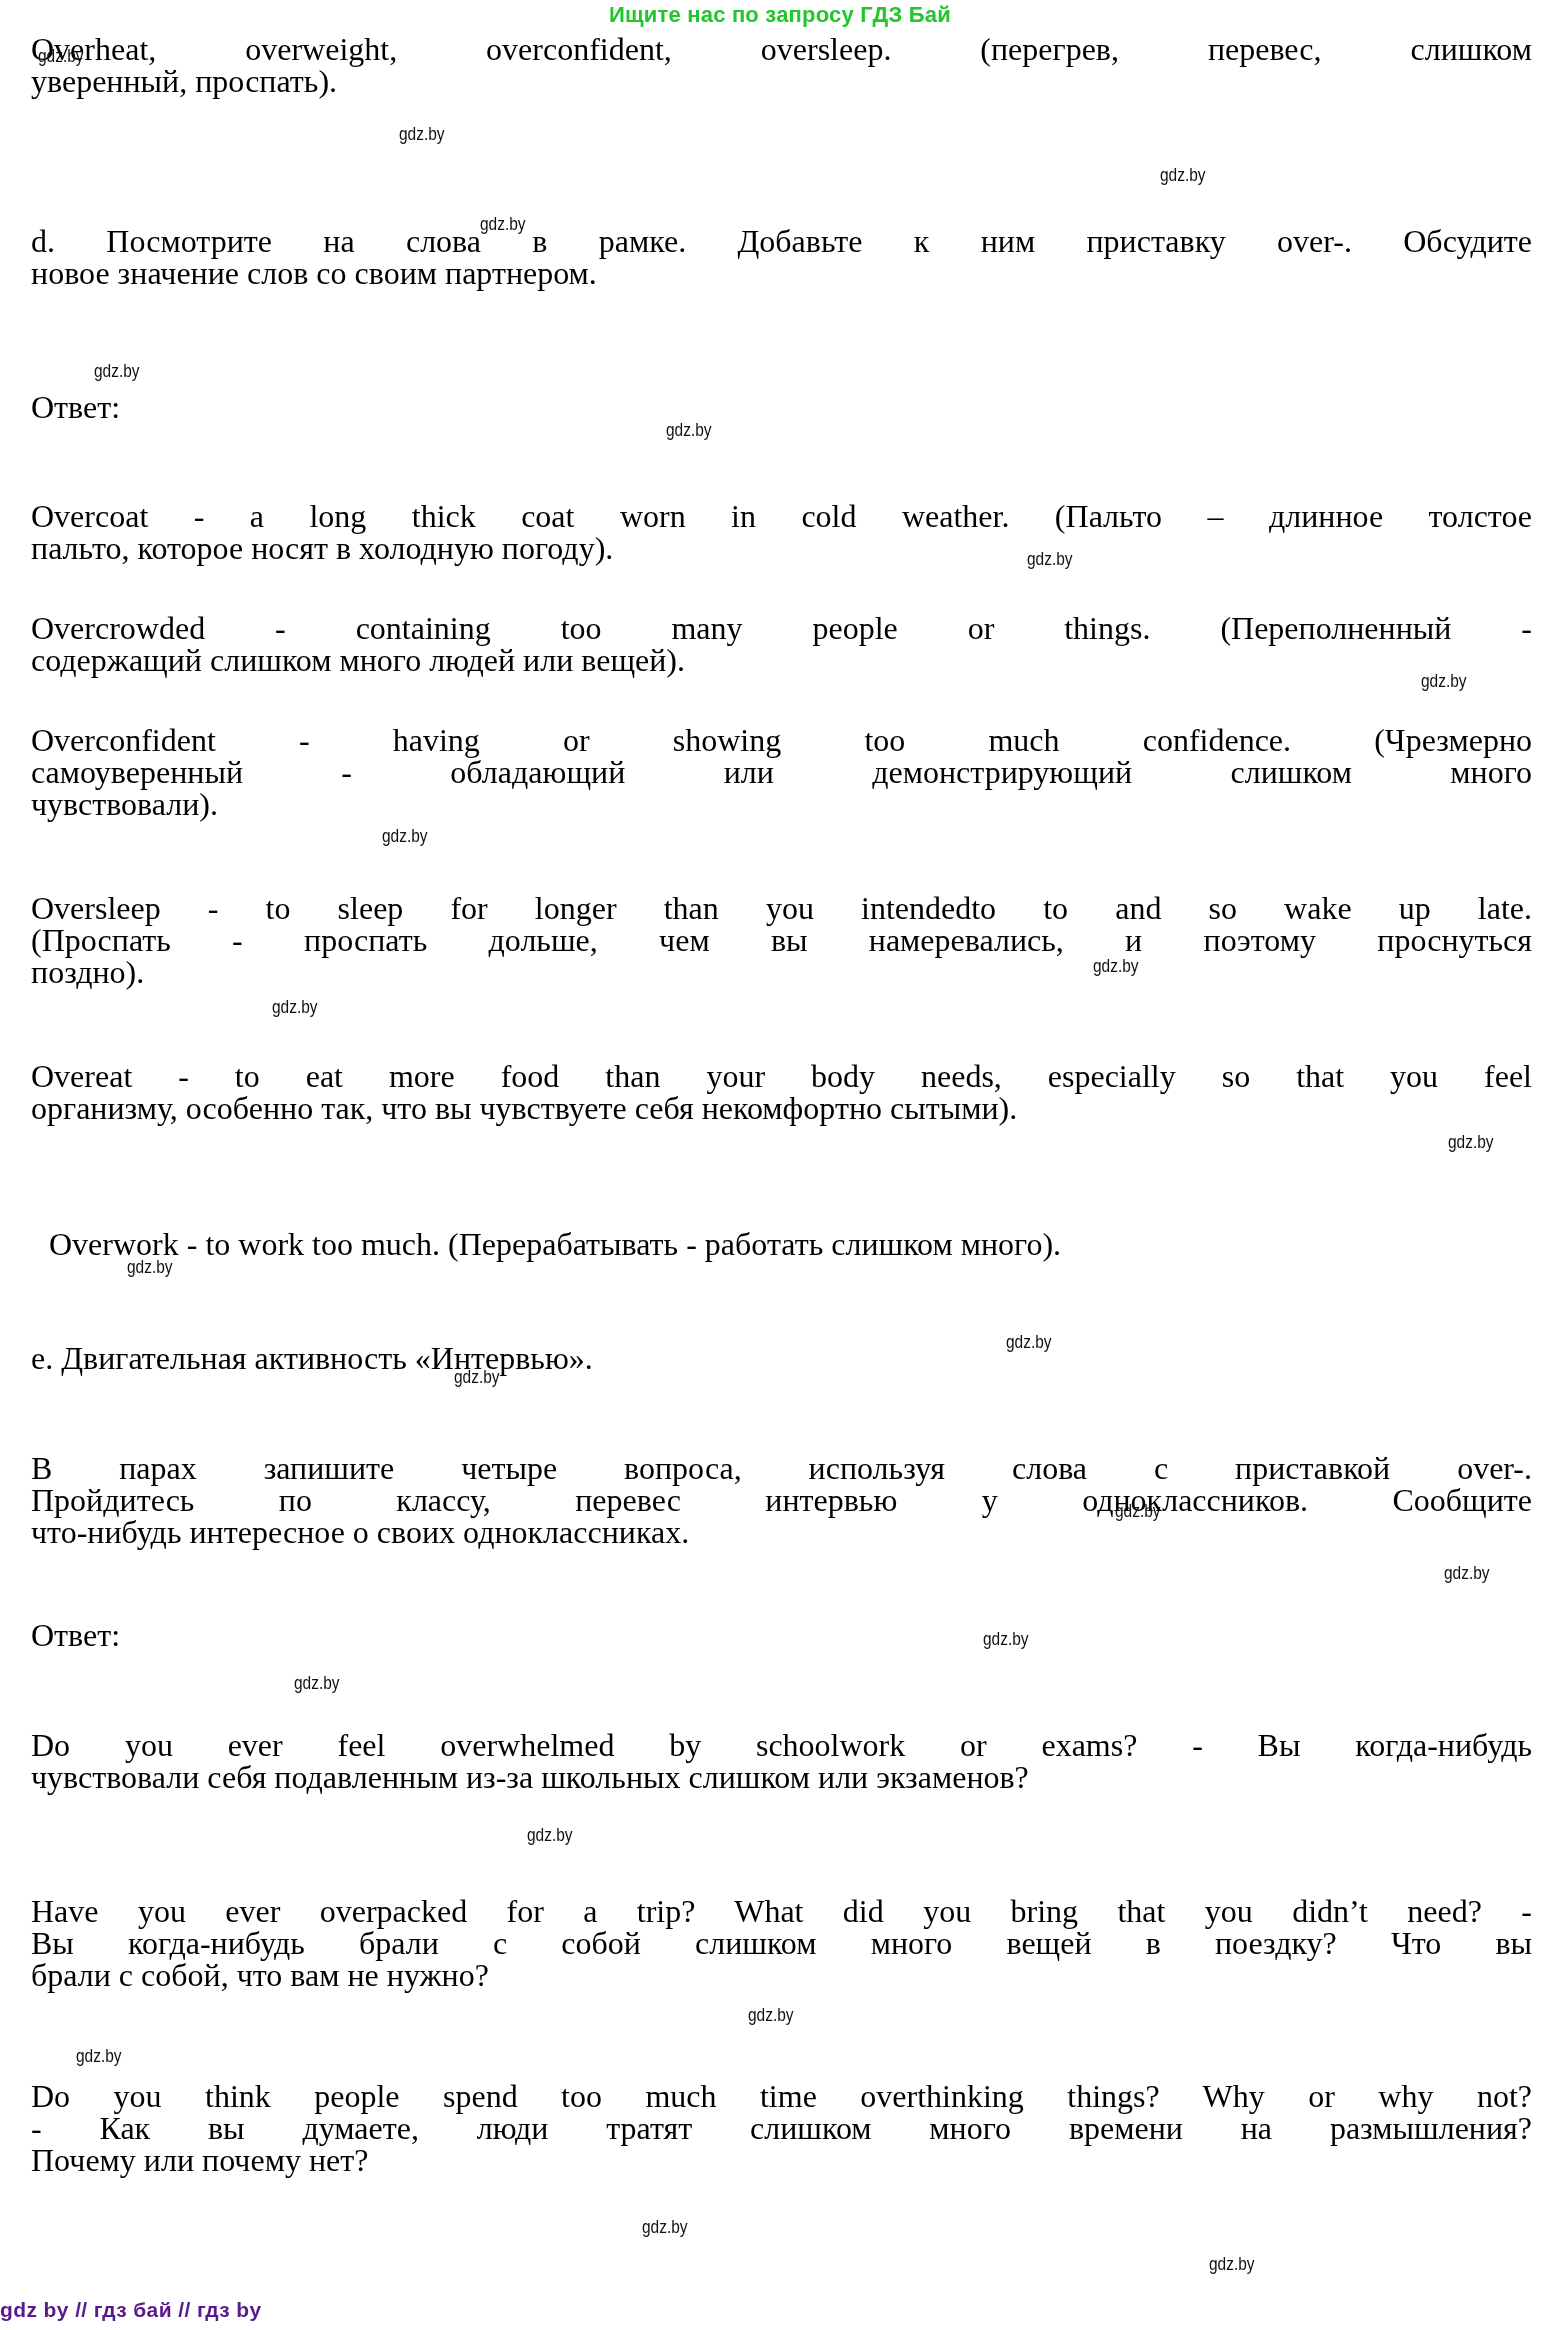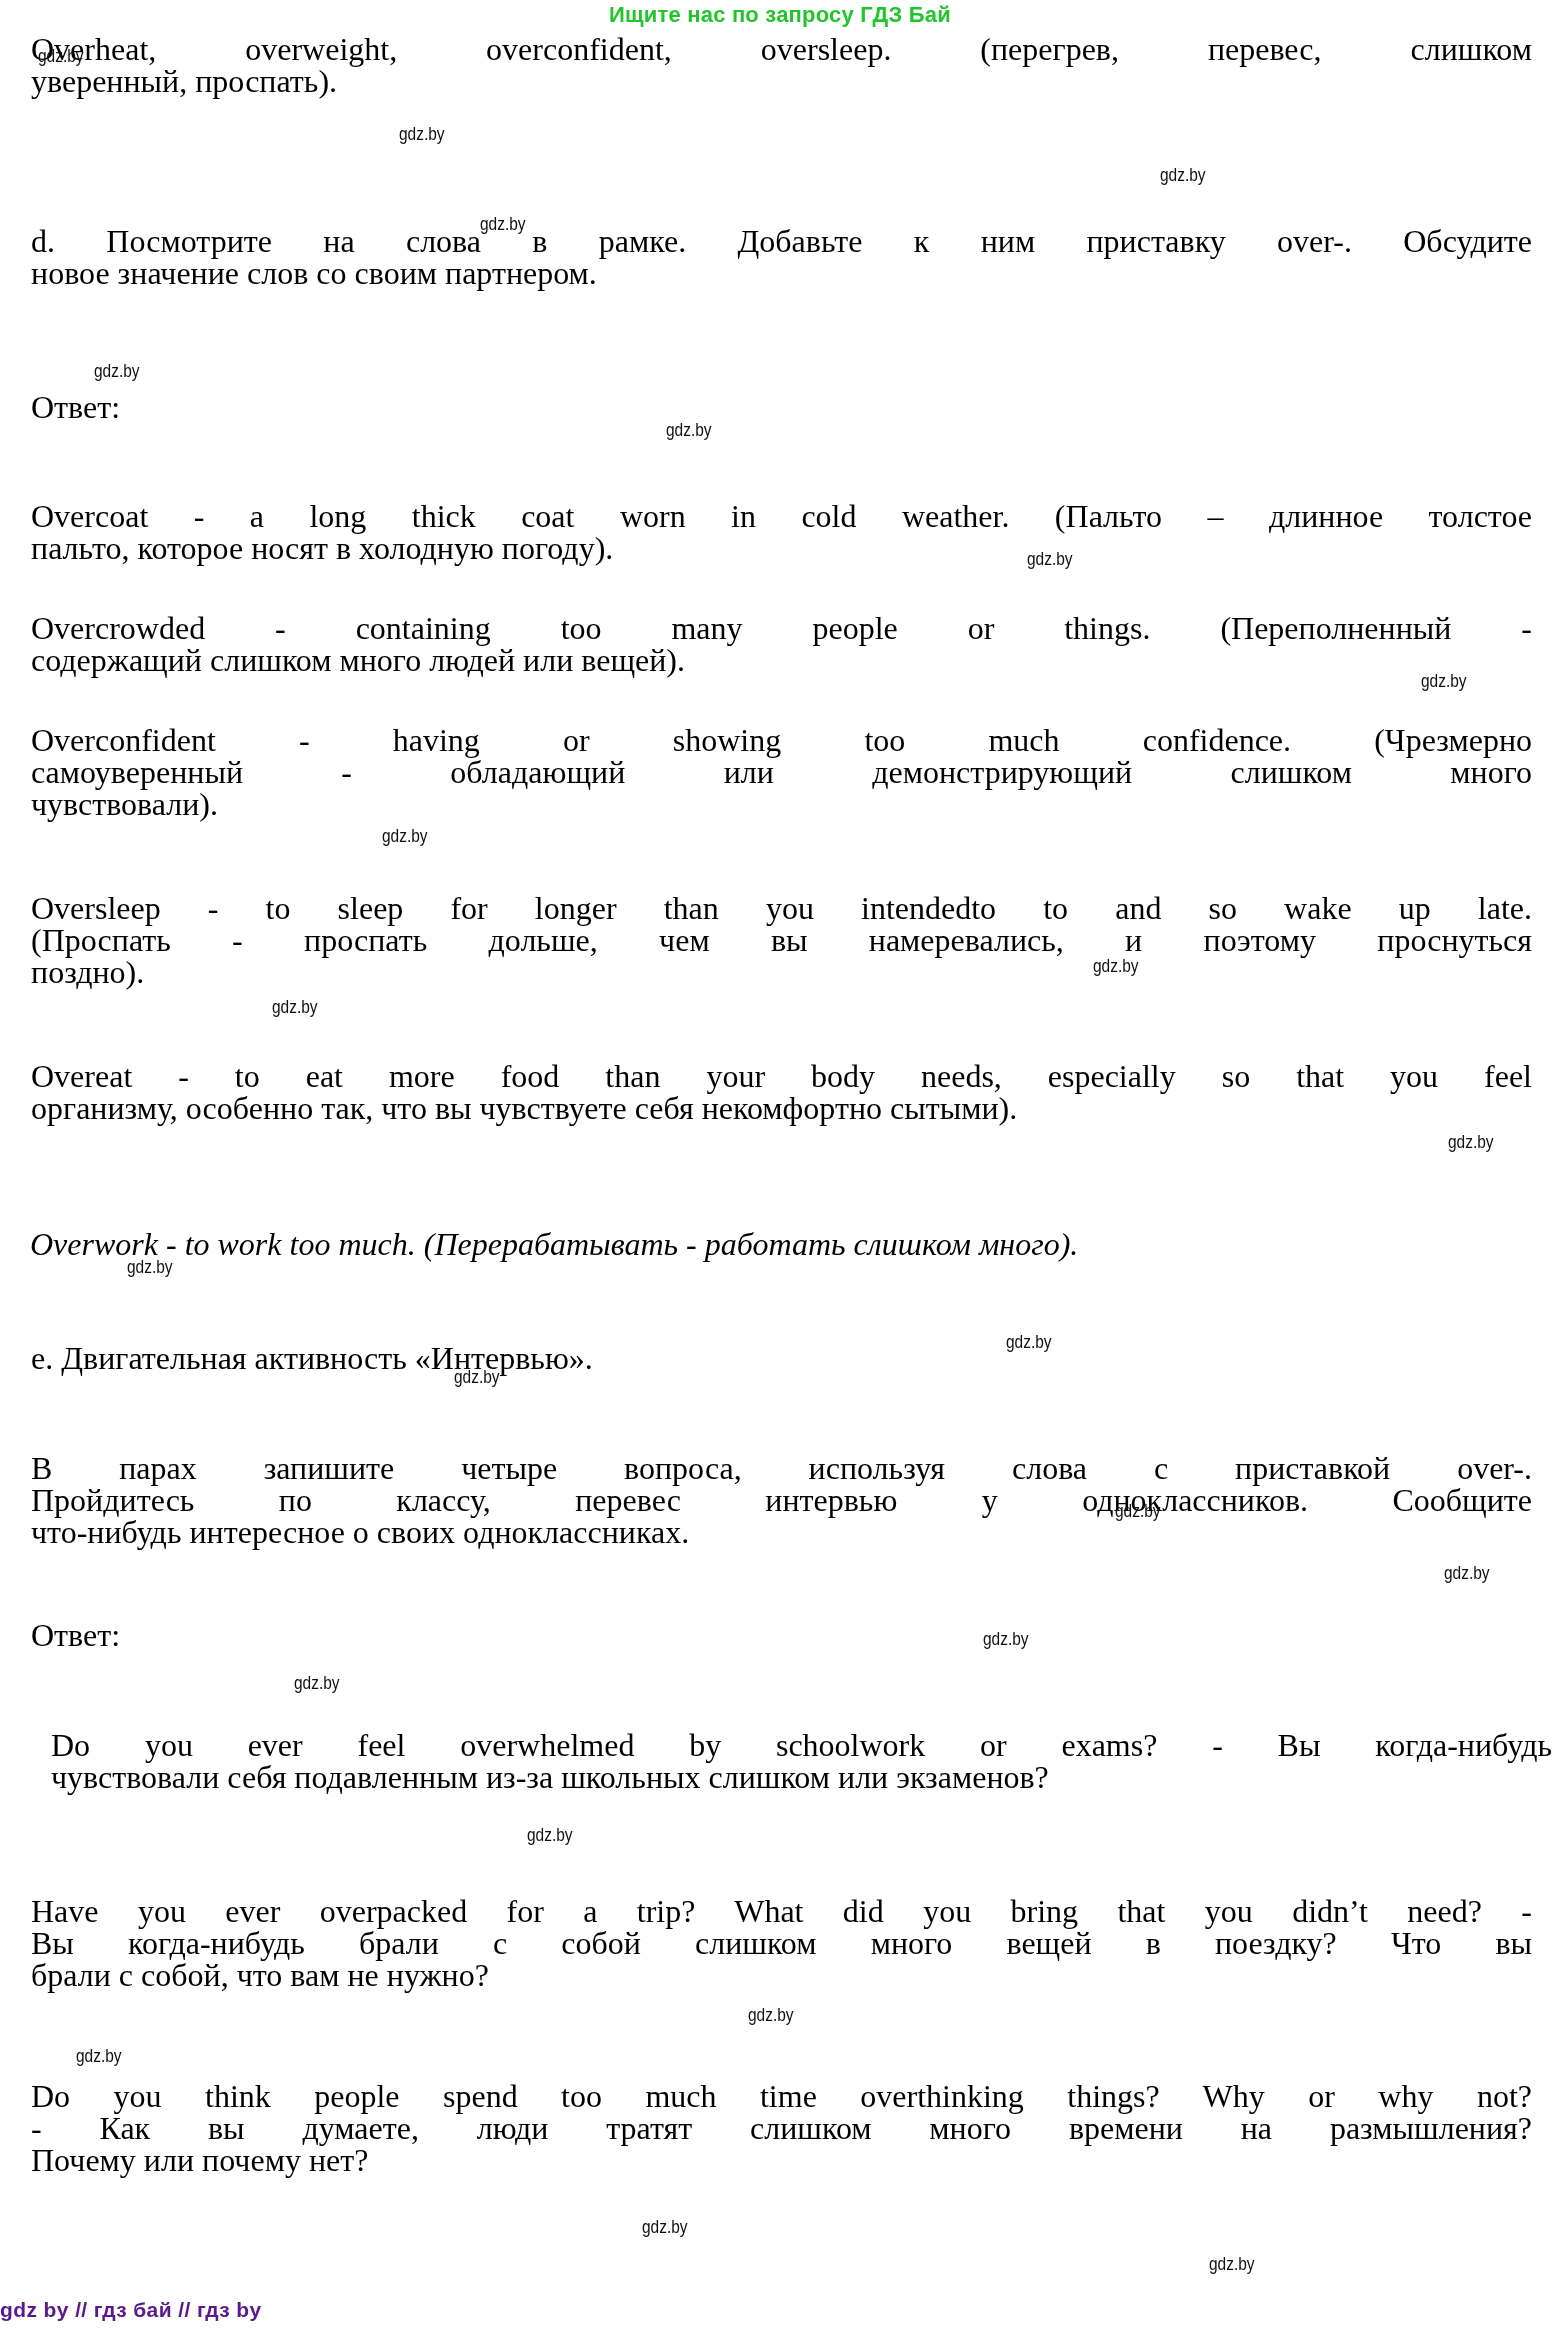--- a/index.html
+++ b/index.html
@@ -122,39 +122,39 @@
     <span class="line stretch">Oversleep - to sleep for longer than you intendedto to and so wake up late.</span>
     <span class="line stretch">(Проспать - проспать дольше, чем вы намеревались, и поэтому проснуться</span>
     <span class="line">поздно).</span>
   </div>
 
   <div class="para justified" style="left:31px; top:1060px; width:1501px;">
     <span class="line stretch">Overeat - to eat more food than your body needs, especially so that you feel</span>
     <span class="line">организму, особенно так, что вы чувствуете себя некомфортно сытыми).</span>
   </div>
 
-  <div class="para" style="left:30px; top:1228px; width:1501px;font-style:italic;">
+  <div class="para" style="left:49px; top:1228px; width:1501px;">
     <span class="line">Overwork - to work too much. (Перерабатывать - работать слишком много).</span>
   </div>
 
   <div class="para" style="left:31px; top:1342px; width:1099px;">
     <span class="line">e. Двигательная активность «Интервью».</span>
   </div>
 
   <div class="para justified" style="left:31px; top:1452px; width:1501px;">
     <span class="line stretch">В парах запишите четыре вопроса, используя слова с приставкой over-.</span>
     <span class="line stretch">Пройдитесь по классу, перевес интервью у одноклассников. Сообщите</span>
     <span class="line">что-нибудь интересное о своих одноклассниках.</span>
   </div>
 
   <div class="para" style="left:31px; top:1619px; width:392px;">
     <span class="line">Ответ:</span>
   </div>
 
-  <div class="para justified" style="left:31px; top:1729px; width:1501px;margin-left:20px;">
+  <div class="para justified" style="left:31px; top:1729px; width:1501px;">
     <span class="line stretch">Do you ever feel overwhelmed by schoolwork or exams? -  Вы когда-нибудь</span>
     <span class="line">чувствовали себя подавленным из-за школьных слишком или экзаменов?</span>
   </div>
 
   <div class="para justified" style="left:31px; top:1895px; width:1501px;">
     <span class="line stretch">Have you ever overpacked for a trip? What did you bring that you didn’t need? -</span>
     <span class="line stretch">Вы когда-нибудь брали с собой слишком много вещей в поездку? Что вы</span>
     <span class="line">брали с собой, что вам не нужно?</span>
   </div>
 

